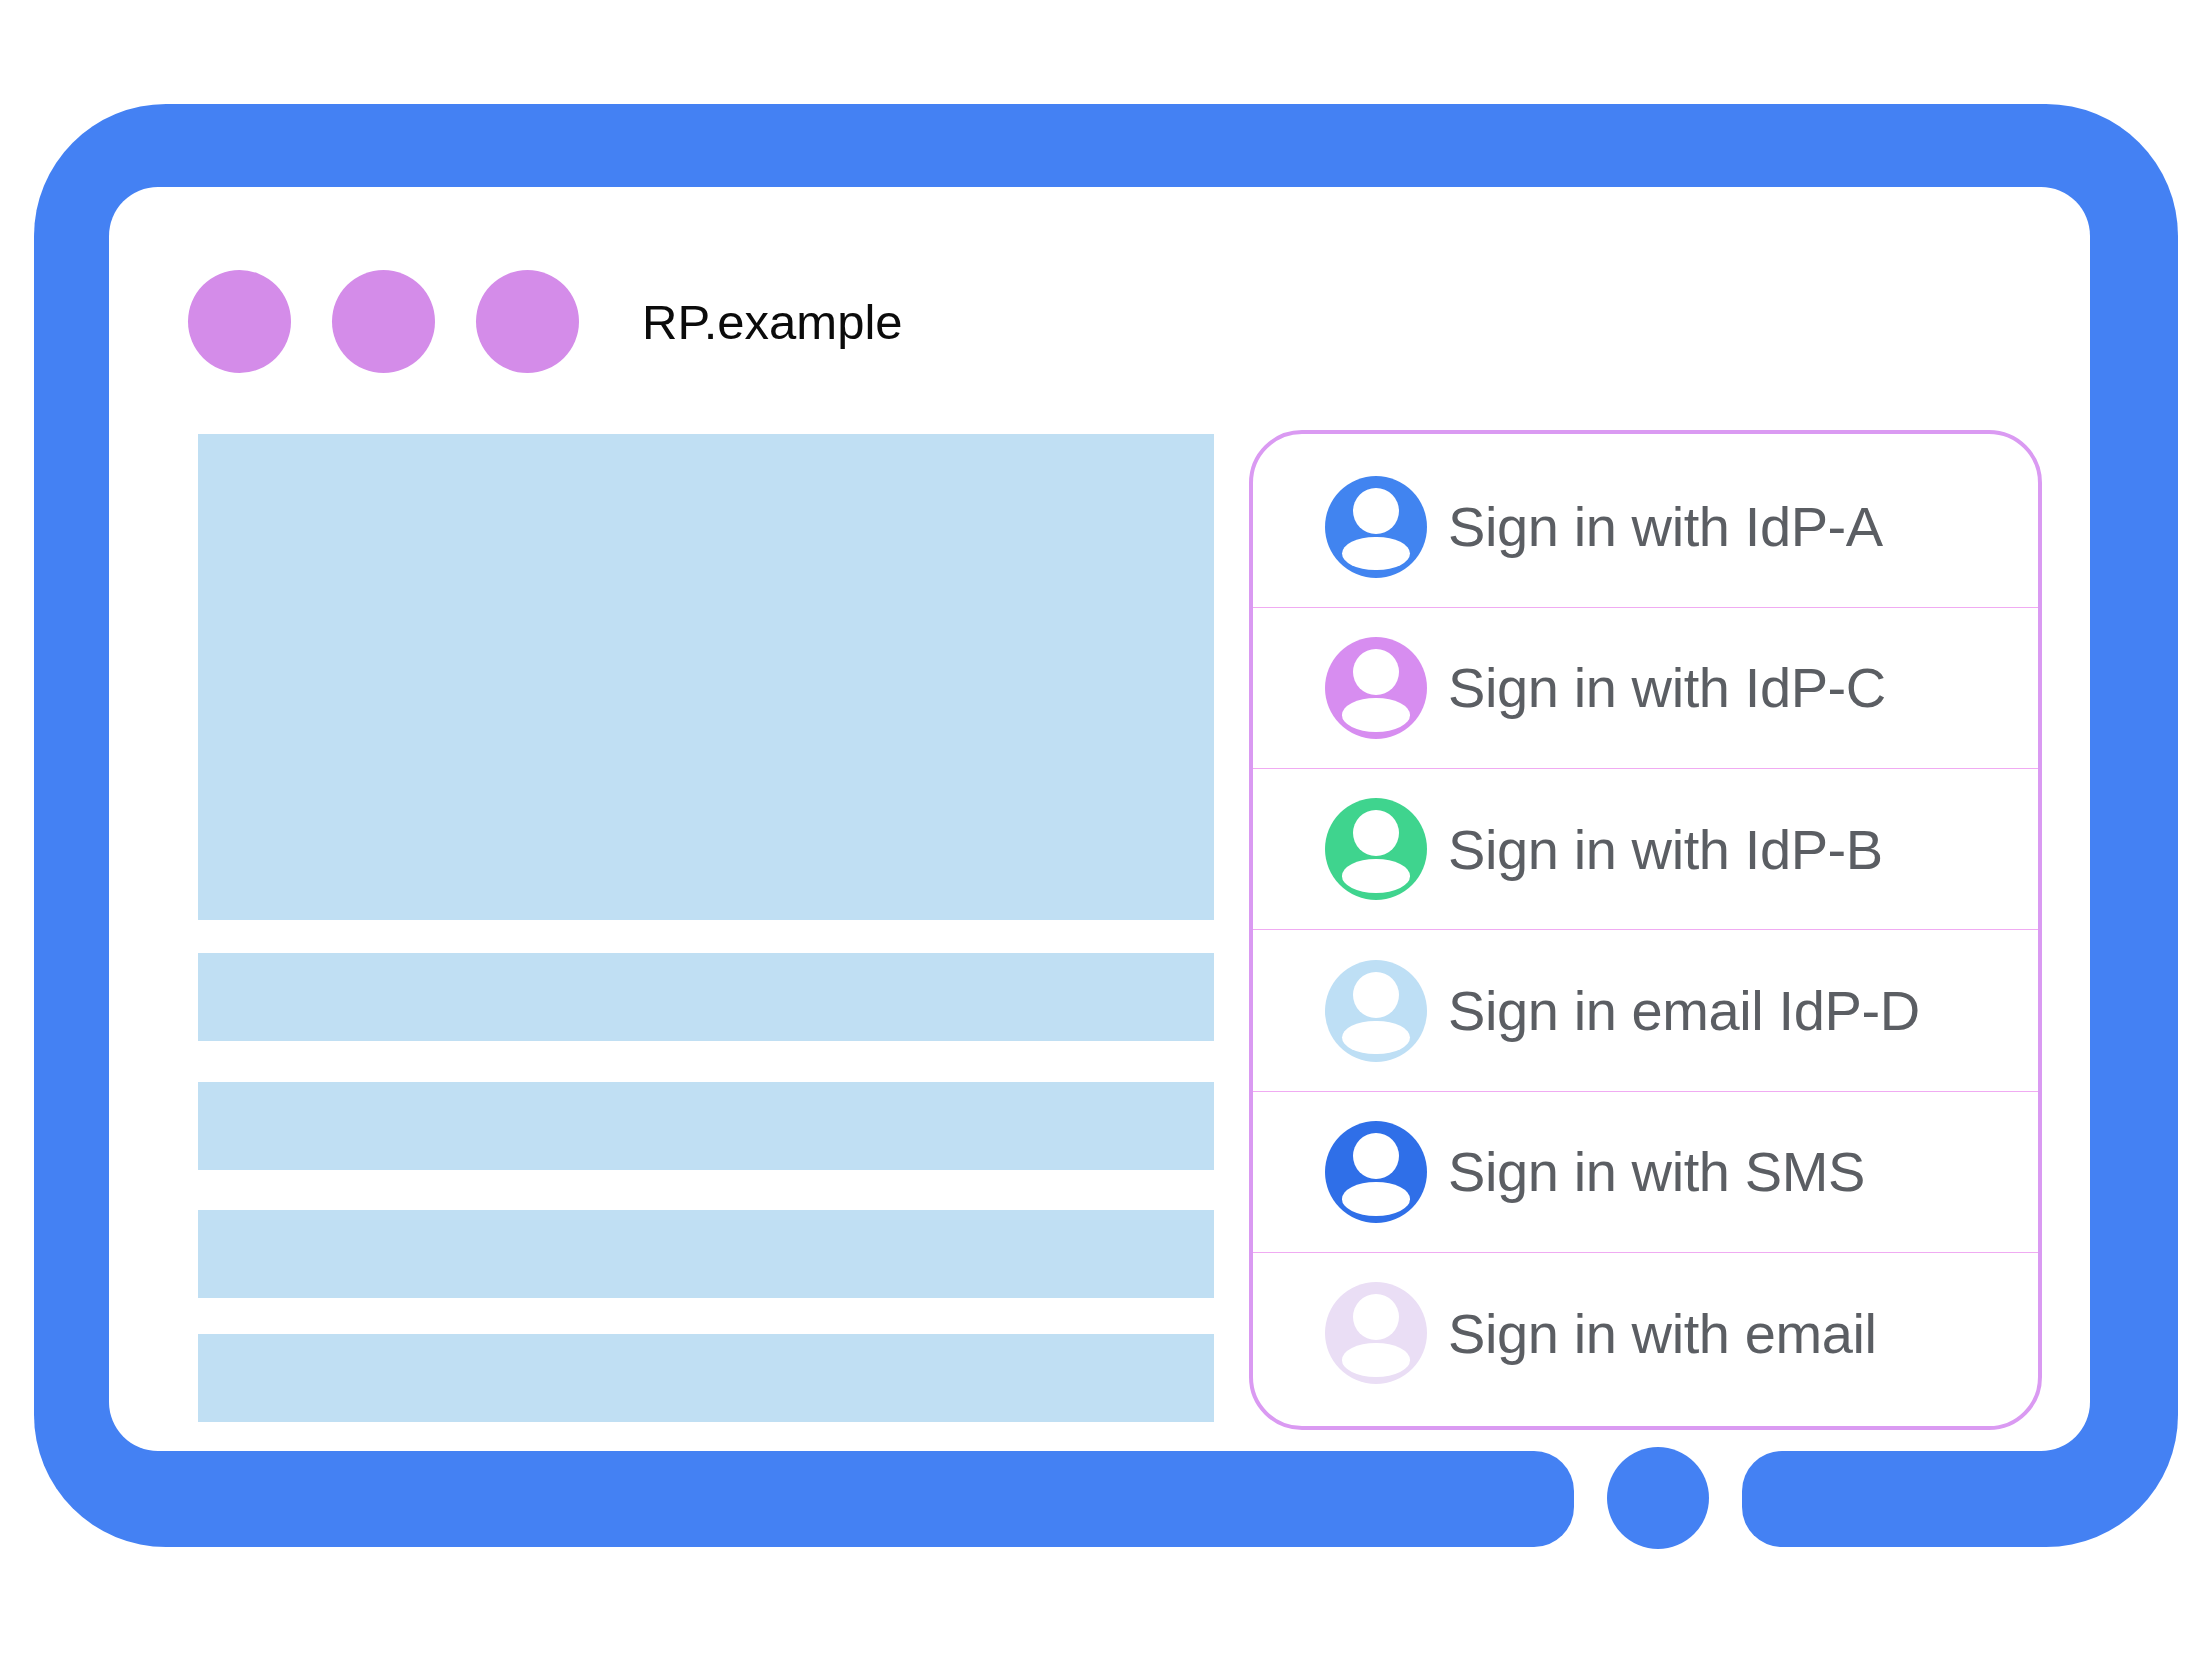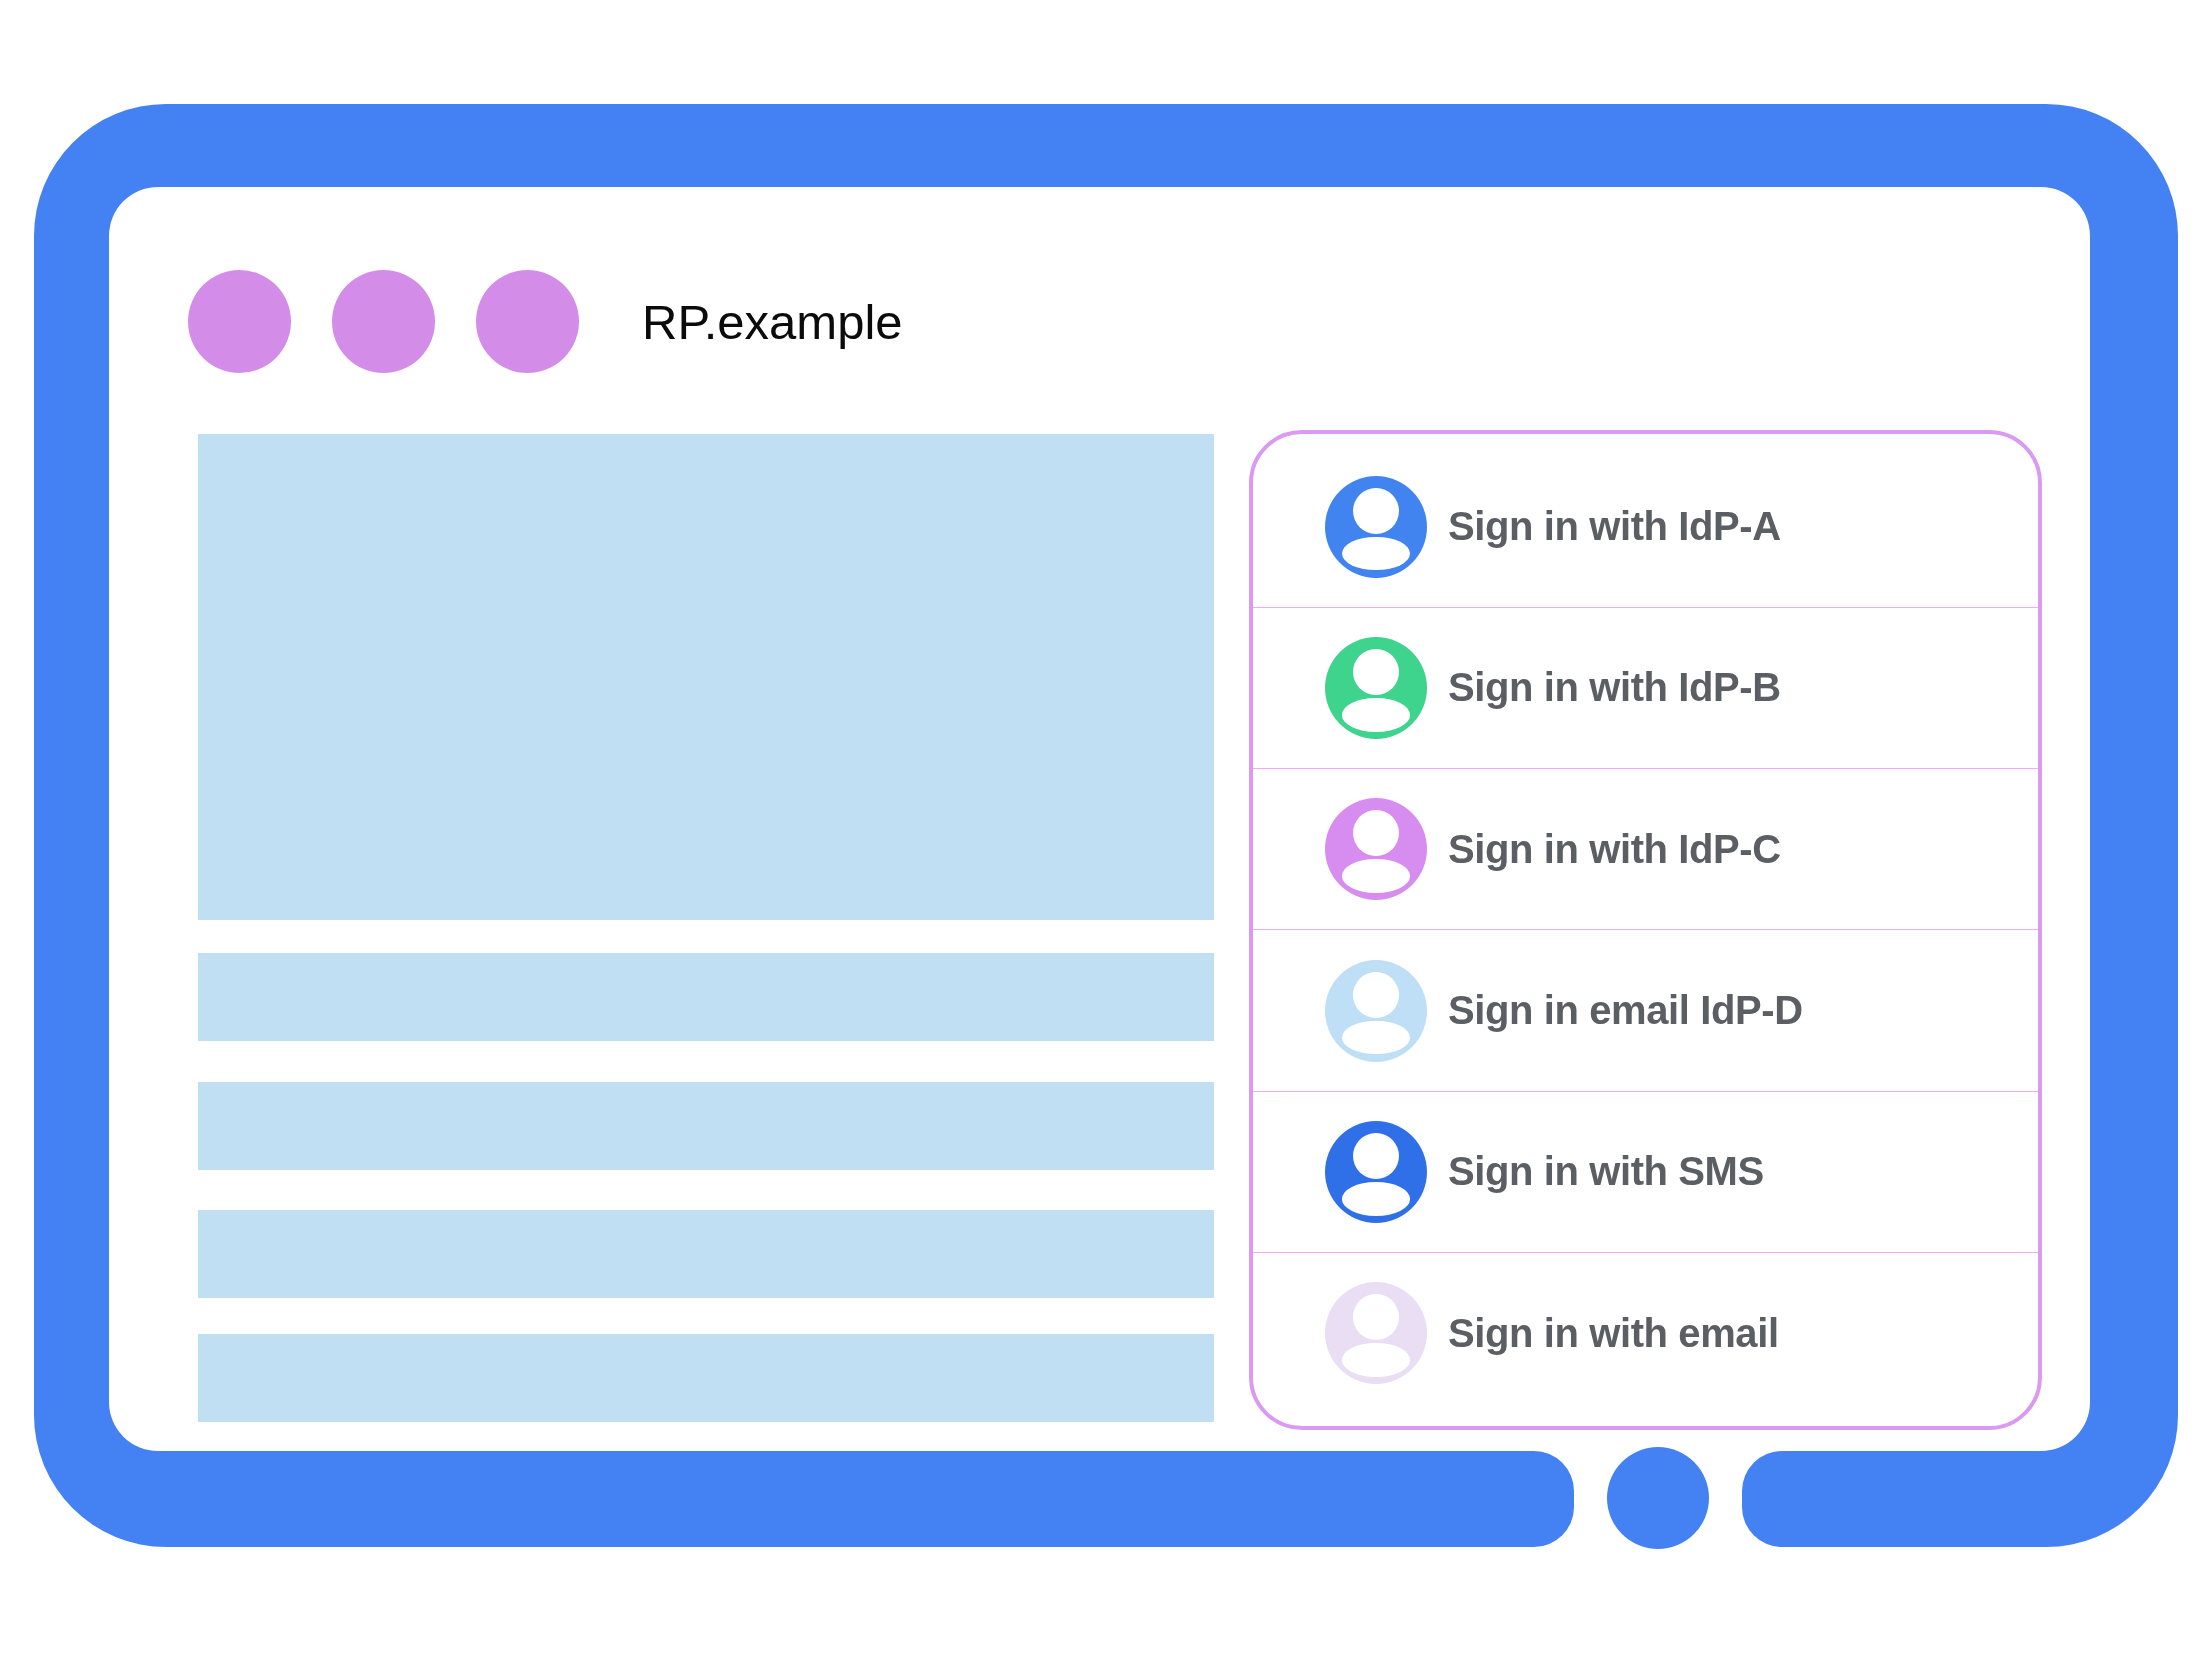--- a/index.html
+++ b/index.html
@@ -82,21 +82,21 @@
   }
   .avatar .head{
     position:absolute;left:27.5%;top:12%;width:45%;height:45%;
     background:#ffffff;border-radius:50%;
   }
   .avatar .torso{
     position:absolute;left:17%;top:60%;width:66%;height:33%;
     background:#ffffff;border-radius:50%;
   }
   .signin-label{
-    font-size:40px;font-weight:700;color:var(--option_label);
+    font-size:56px;font-weight:400;color:var(--option_label);
     letter-spacing:-0.4px;white-space:nowrap;
   }
 </style>
 </head>
 <body>
 
 <div class="stage">
 
   <div class="frame"></div>
   <div class="screen"></div>
@@ -116,33 +116,33 @@
     <ul class="signin-list">
   <li class="signin-option">
     <span class="avatar" style="background-color: rgb(65, 132, 240);">
       <span class="head"></span>
       <span class="torso"></span>
     </span>
     <span class="signin-label">Sign in with IdP-A</span>
   </li>
 
   <li class="signin-option">
+    <span class="avatar" style="background-color: rgb(215, 141, 240);">
+      <span class="head"></span>
+      <span class="torso"></span>
+    </span>
+    <span class="signin-label">Sign in with IdP-C</span>
+  </li>
+
+  <li class="signin-option">
     <span class="avatar" style="background-color: rgb(63, 212, 142);">
       <span class="head"></span>
       <span class="torso"></span>
     </span>
     <span class="signin-label">Sign in with IdP-B</span>
-  </li>
-
-  <li class="signin-option">
-    <span class="avatar" style="background-color: rgb(215, 141, 240);">
-      <span class="head"></span>
-      <span class="torso"></span>
-    </span>
-    <span class="signin-label">Sign in with IdP-C</span>
   </li>
 
   <li class="signin-option">
     <span class="avatar" style="background-color: rgb(190, 223, 245);">
       <span class="head"></span>
       <span class="torso"></span>
     </span>
     <span class="signin-label">Sign in email IdP-D</span>
   </li>
 

